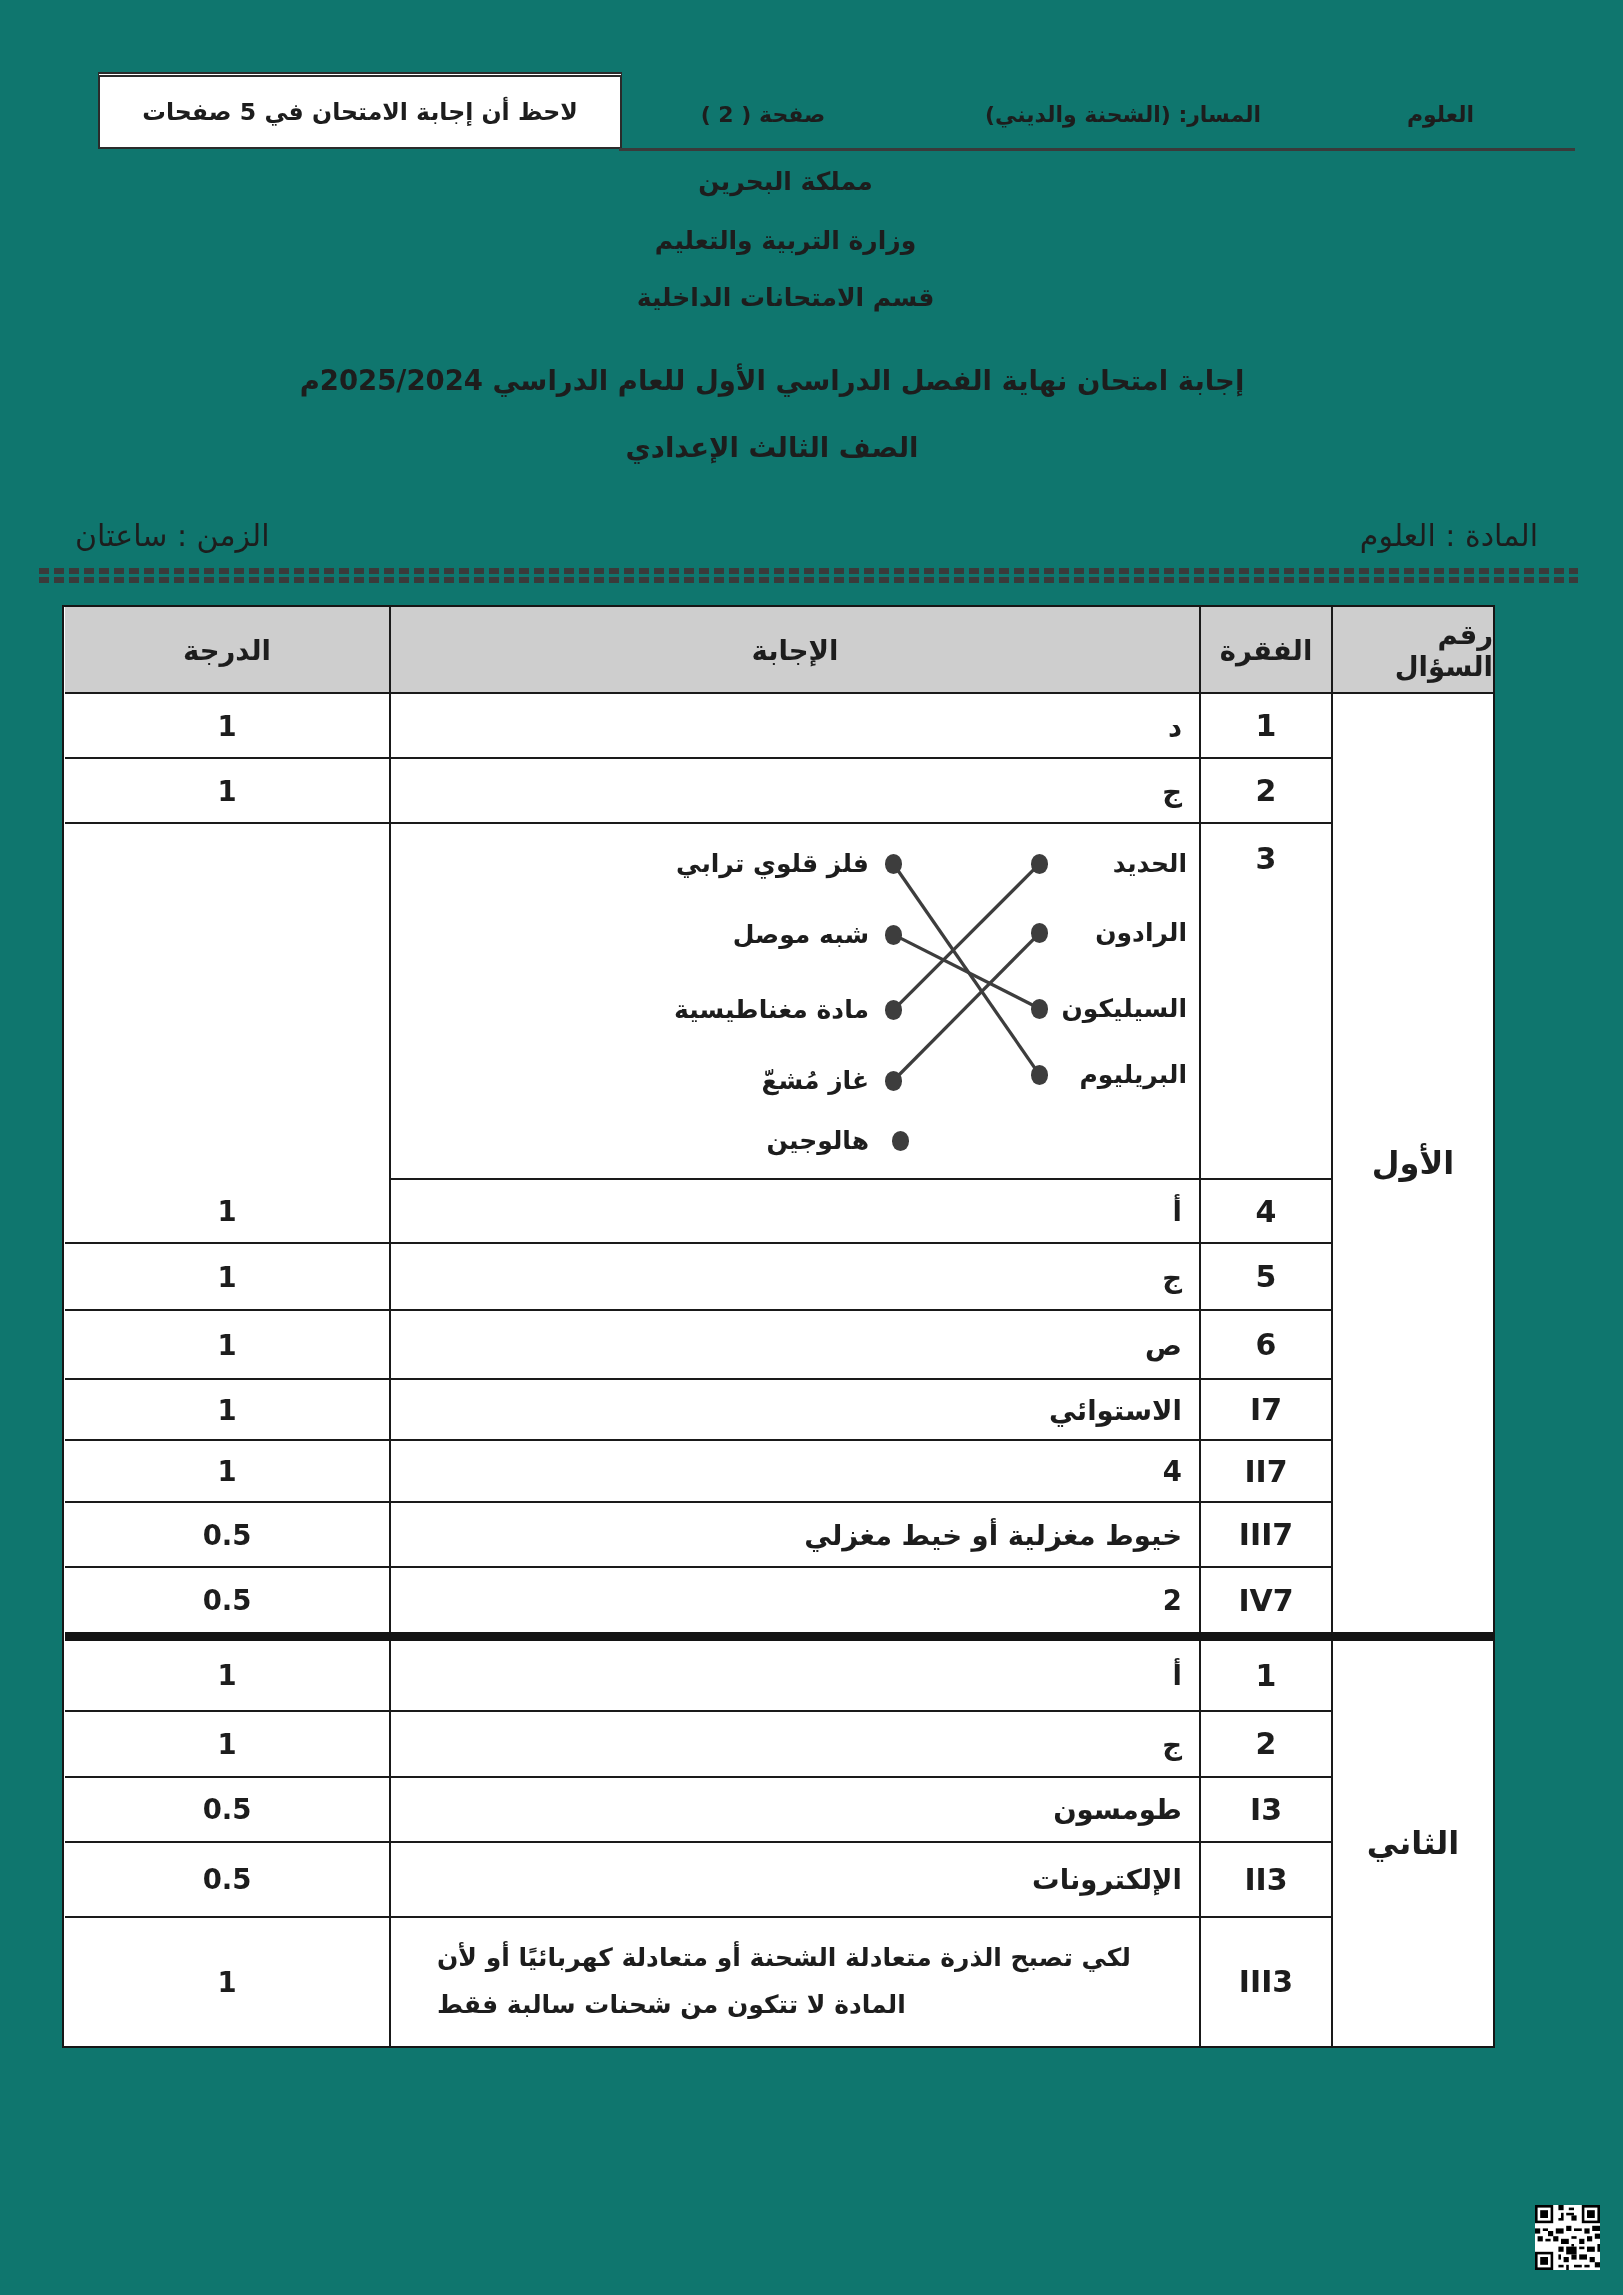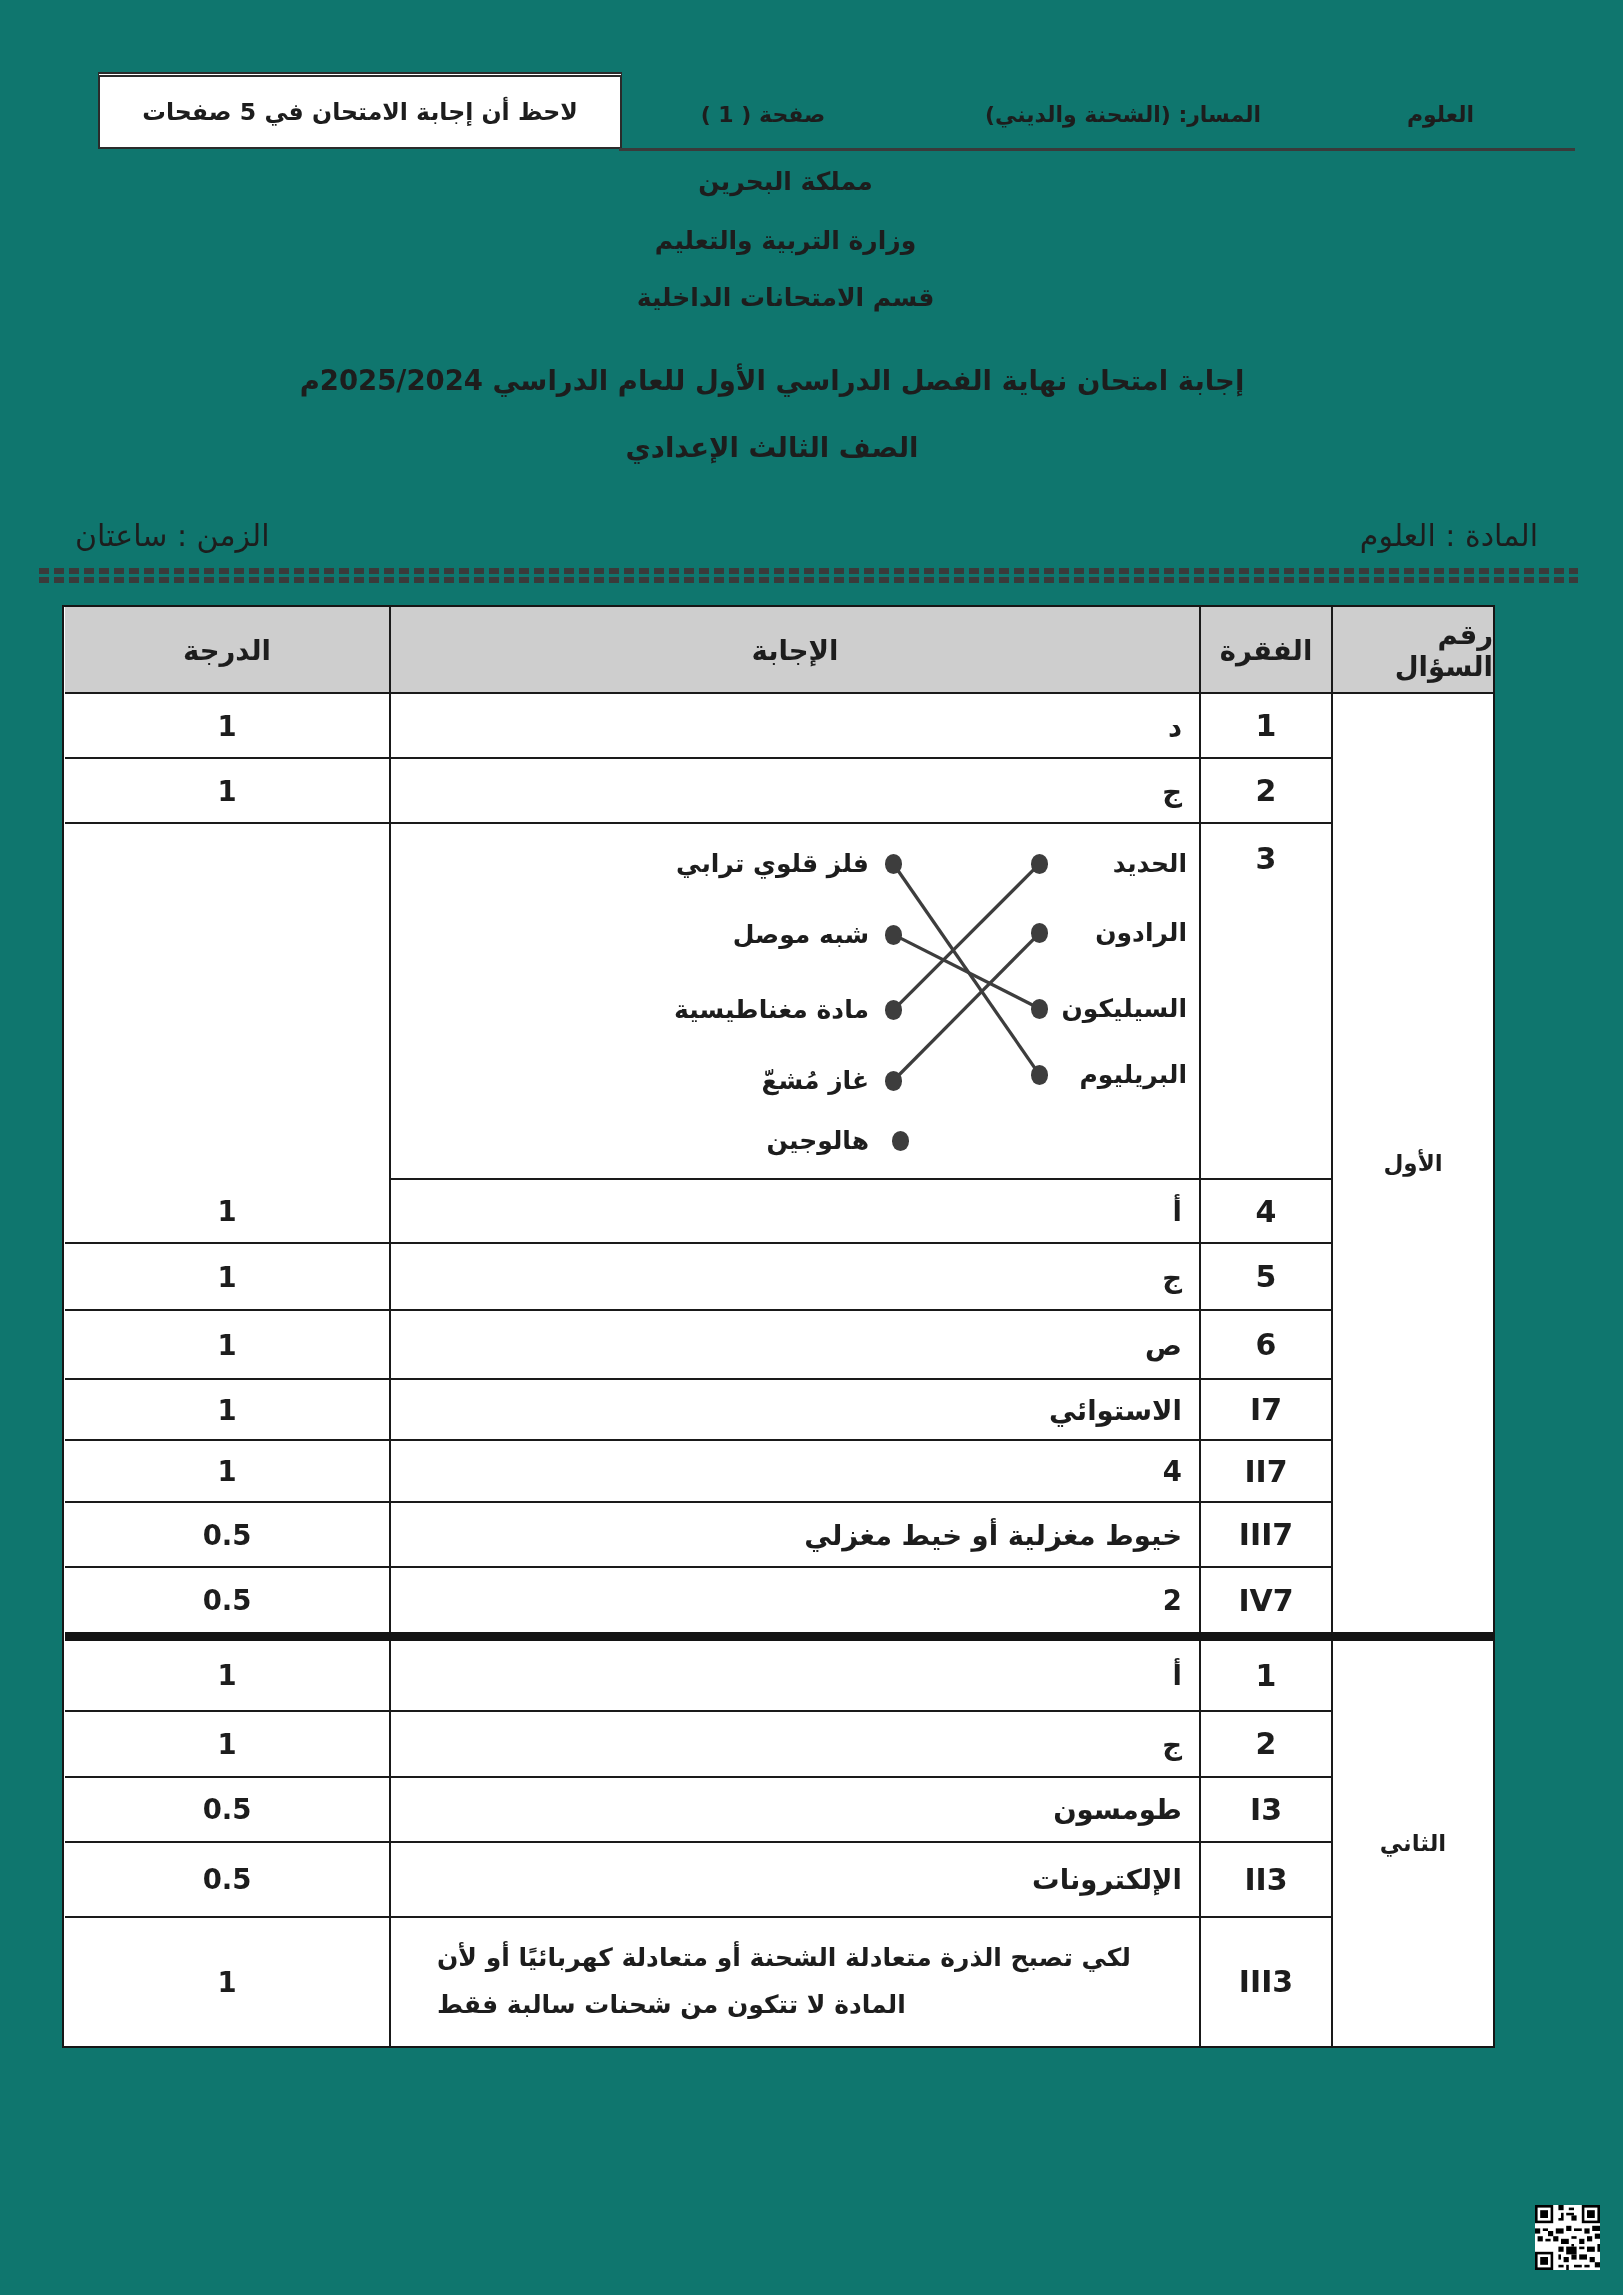--- a/index.html
+++ b/index.html
@@ -53,21 +53,21 @@
   .cell{display:flex;align-items:center;justify-content:center;font-weight:bold;color:#1d1d1d;box-sizing:border-box;}
   .c1{grid-column:1;} .c2{grid-column:2;} .c3{grid-column:3;} .c4{grid-column:4;}
   .bL{border-left:2px solid #1a1a1a;}
   .bB{border-bottom:2.6px solid #1a1a1a;}
   .hdr{background:#cecece;font-size:27.5px;}
   .item{font-size:30px;}
   .item-top{align-items:flex-start;padding-top:17px;}
   .ans{justify-content:flex-start;padding-right:17px;font-size:27.5px;}
   .ans-long{font-size:25px;line-height:1.85;padding:11.8px 26px 11.8px 46px;text-align:left;justify-content:flex-start;align-items:center;display:flex;}
   .mark{font-size:27.5px;}
-  .qno{font-size:23px;}
+  .qno{font-size:32px;}
   .sep-bar{grid-column:1 / 5;background:#141414;}
 
   
   .match-cell{position:relative;padding:0;}
   .match-lines{position:absolute;left:0;top:0;}
   .match-lines line{stroke:#3d3d3d;stroke-width:5;}
   .dot{position:absolute;width:17px;height:19.6px;border-radius:50%;background:#3d3d3d;}
   .m-label{position:absolute;height:34px;line-height:34px;font-size:25px;font-weight:bold;}
   .m-right{left:662px;width:134px;text-align:right;}
   .m-left{left:255px;width:223px;text-align:right;}
@@ -77,21 +77,21 @@
 </style>
 </head>
 <body>
 
 <div class="page">
 
   <div class="abs note-box">
     <span>لاحظ أن إجابة الامتحان في 5 صفحات</span>
   </div>
   <div class="abs topbar-line"></div>
-  <div class="abs top-label" style="left:681px;width:164px;text-align:center;">صفحة ( 1 )</div>
+  <div class="abs top-label" style="left:681px;width:164px;text-align:center;">صفحة ( 2 )</div>
   <div class="abs top-label" style="left:943px;width:360px;text-align:center;">المسار: (الشحنة والديني)</div>
   <div class="abs top-label" style="right:149px;">العلوم</div>
 
   <div class="abs lh-line" style="top:167px;">مملكة البحرين</div>
   <div class="abs lh-line" style="top:226px;">وزارة التربية والتعليم</div>
   <div class="abs lh-line" style="top:283px;">قسم الامتحانات الداخلية</div>
 
 
   <div class="abs title-line" style="top:364px;">إجابة امتحان نهاية الفصل الدراسي الأول للعام الدراسي 2025/2024م</div>
   <div class="abs title-line" style="top:431px;">الصف الثالث الإعدادي</div>

